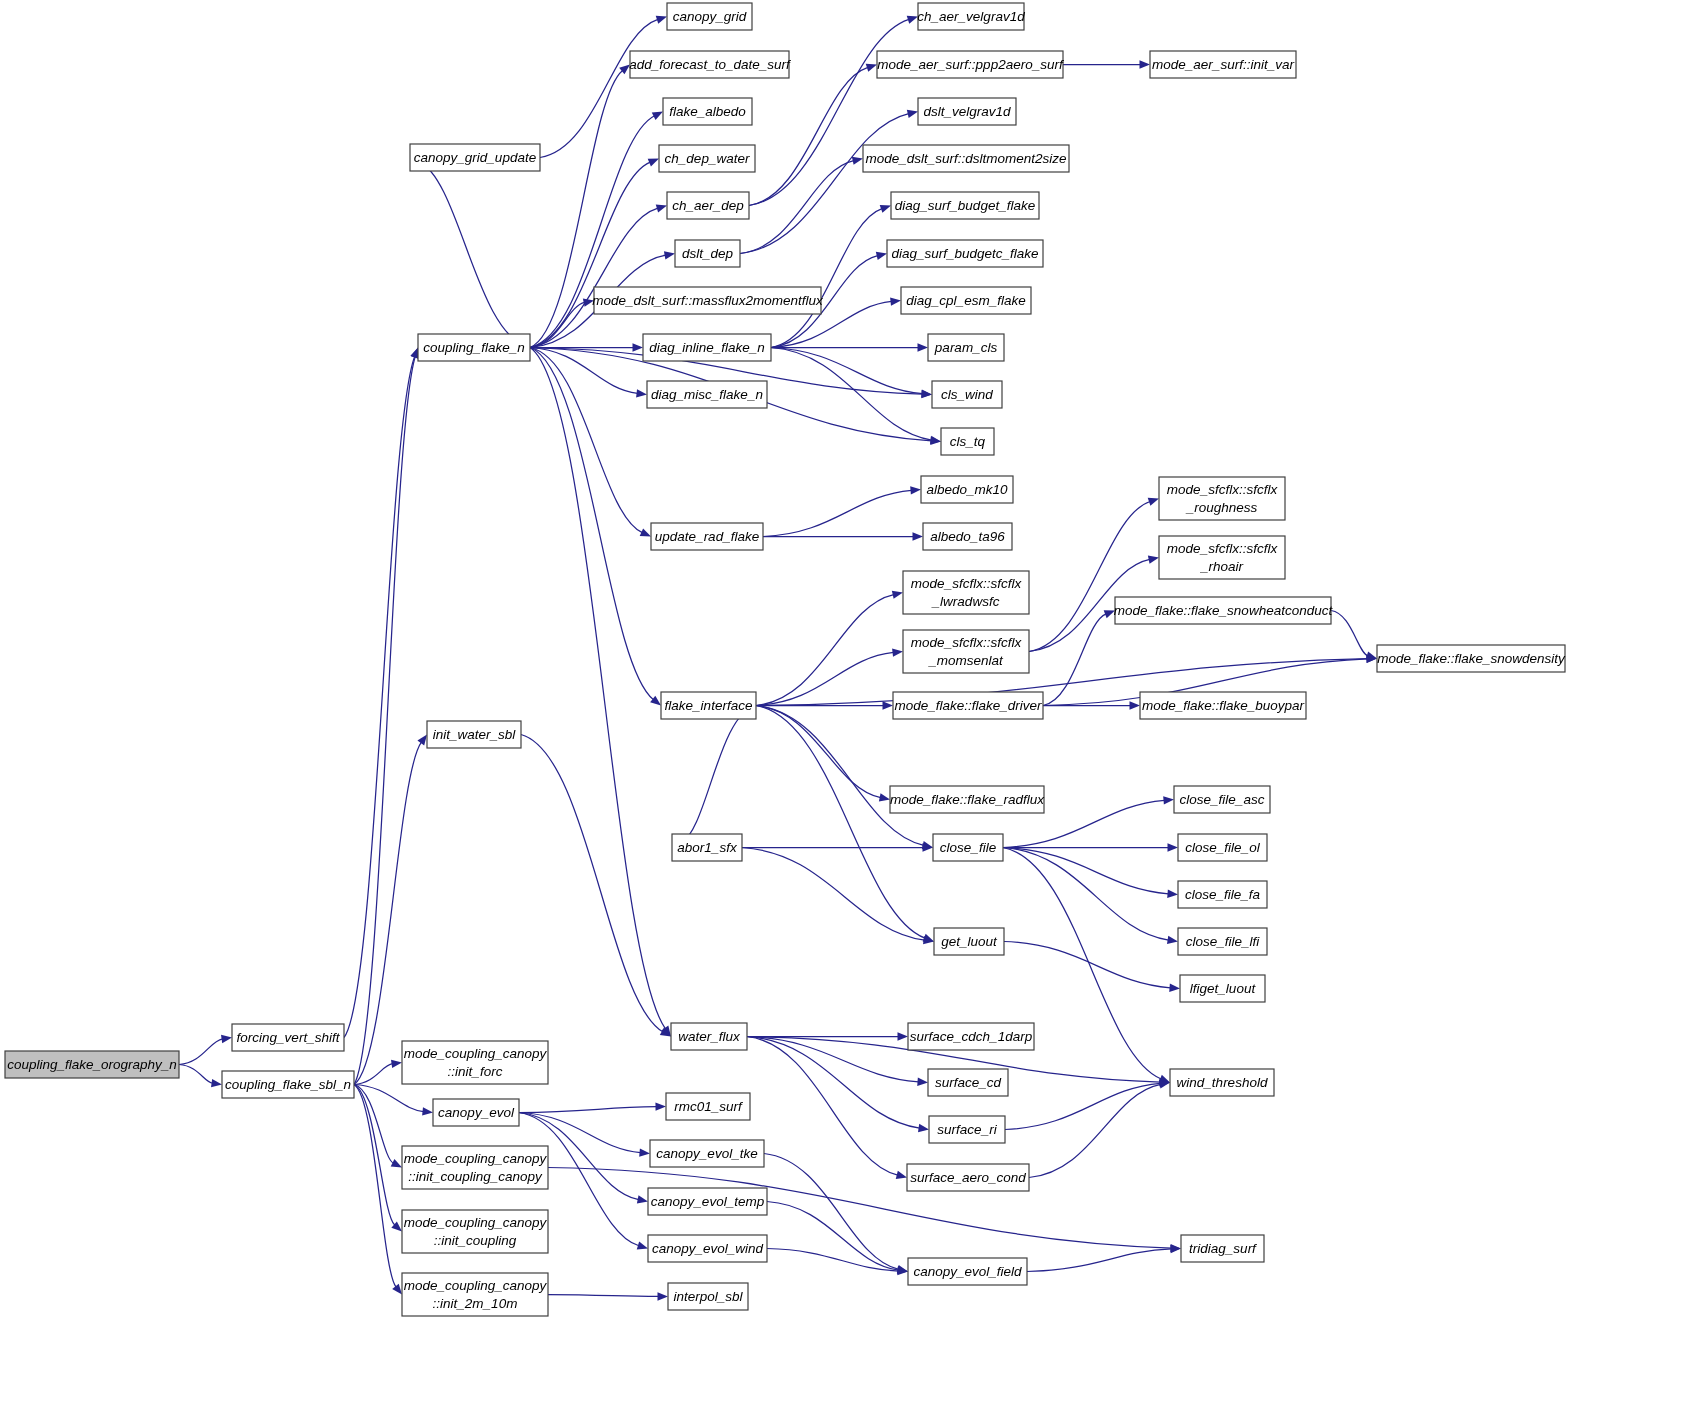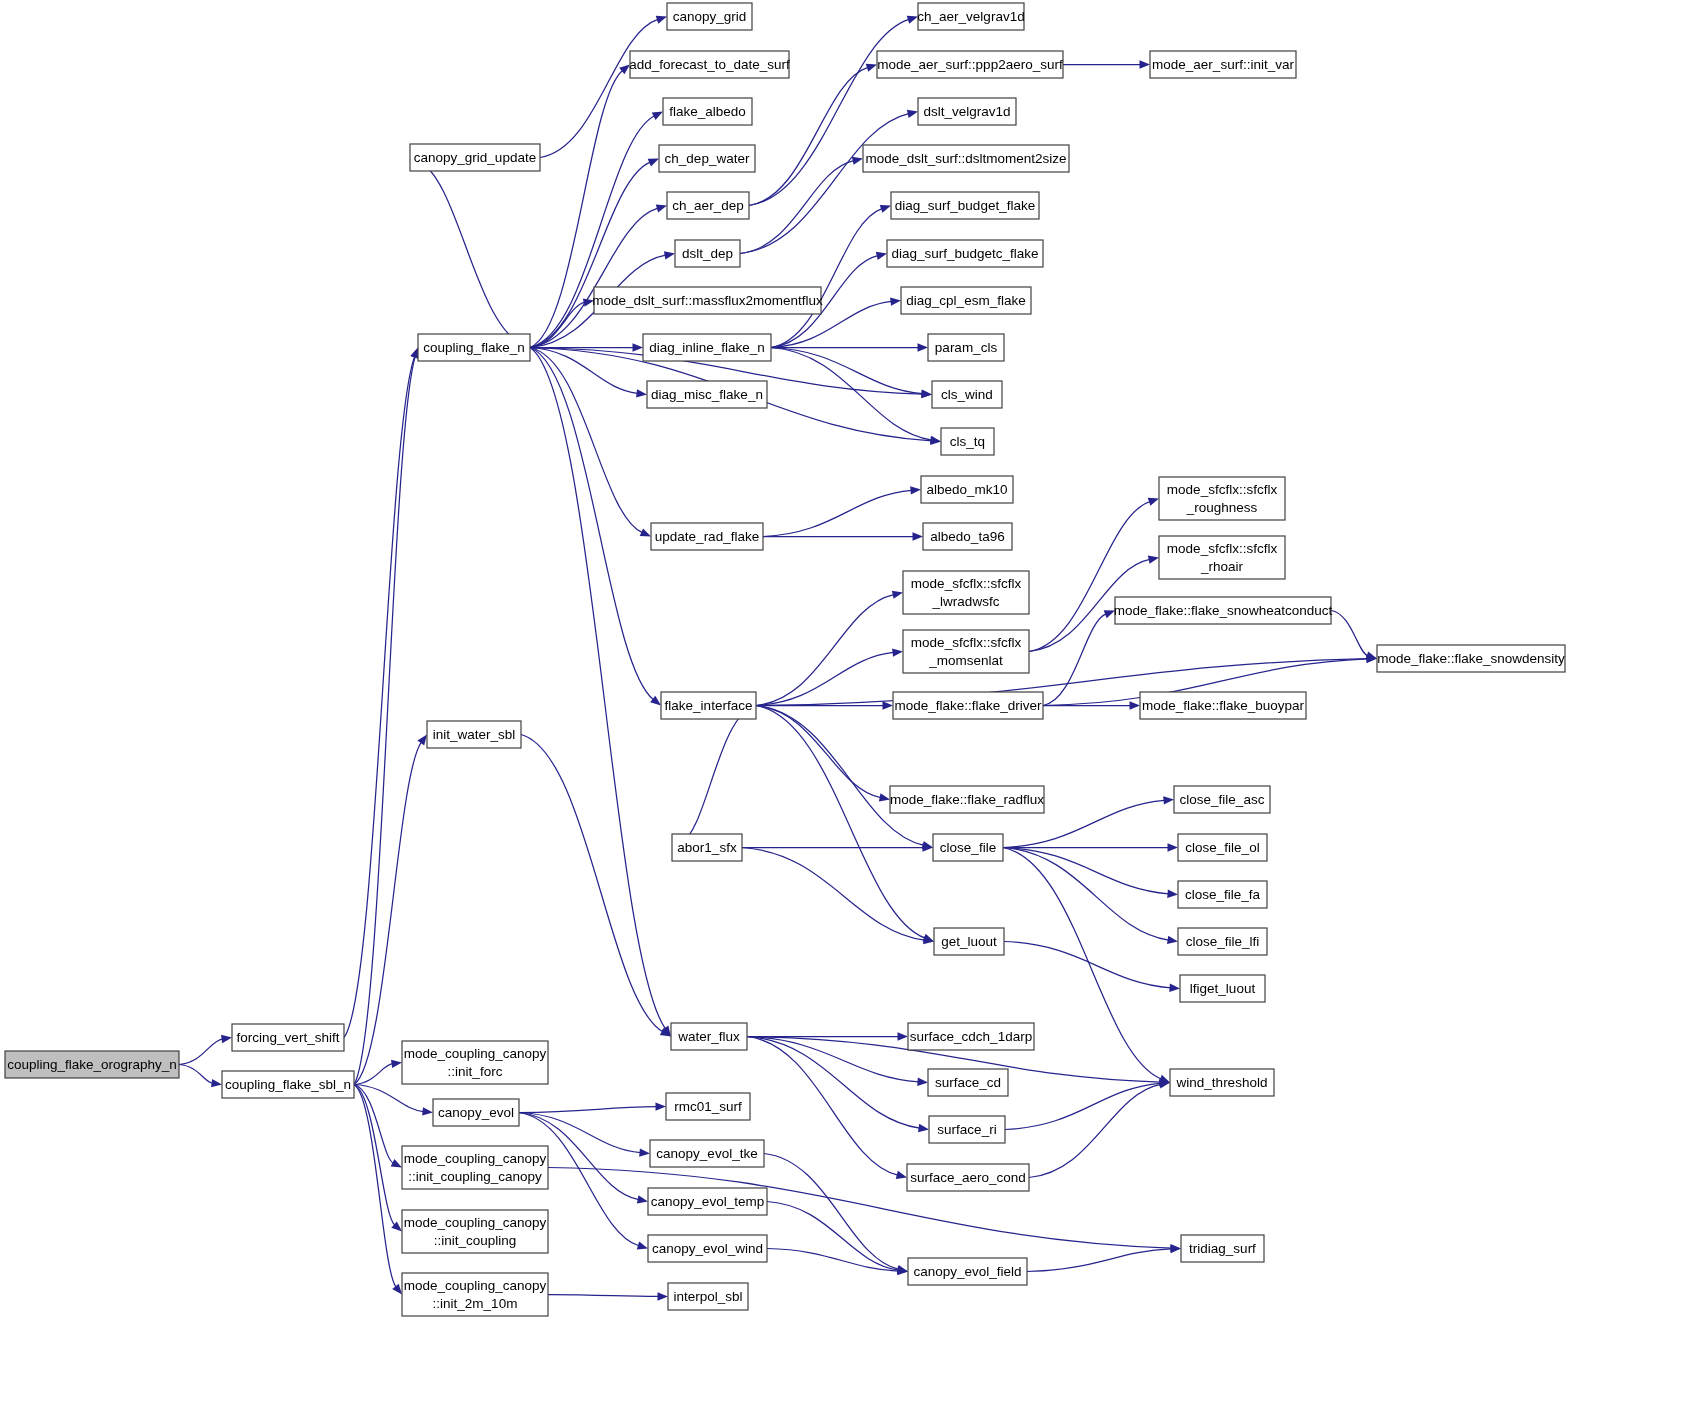--- a/index.html
+++ b/index.html
@@ -1,17 +1,17 @@
 <!DOCTYPE html>
 <html><head>
 <meta charset="utf-8">
 <style>
   html,body{margin:0;padding:0;background:#ffffff;}
   body{font-family:"Liberation Sans", sans-serif;}
-  #canvas{position:relative;width:1685px;height:1413px;background:#ffffff;overflow:hidden;}
+  #canvas{position:relative;width:1685px;height:1413px;background:#ffffff;overflow:hidden;font-style:italic;}
   #graph{position:absolute;left:0;top:0;width:1685px;height:1413px;}
   .node rect{fill:#ffffff;stroke:#404040;stroke-width:1.2px;}
   .node.root rect{fill:#bfbfbf;stroke:#404040;stroke-width:1.2px;}
   .node text{fill:#000000;font-family:"Liberation Sans", sans-serif;font-size:13.5px;text-anchor:middle;dominant-baseline:middle;}
   .edge{fill:none;stroke:#26248c;stroke-width:1.25px;}
   .arrowhead{fill:#26248c;stroke:none;}
 </style>
 </head>
 <body>
 

